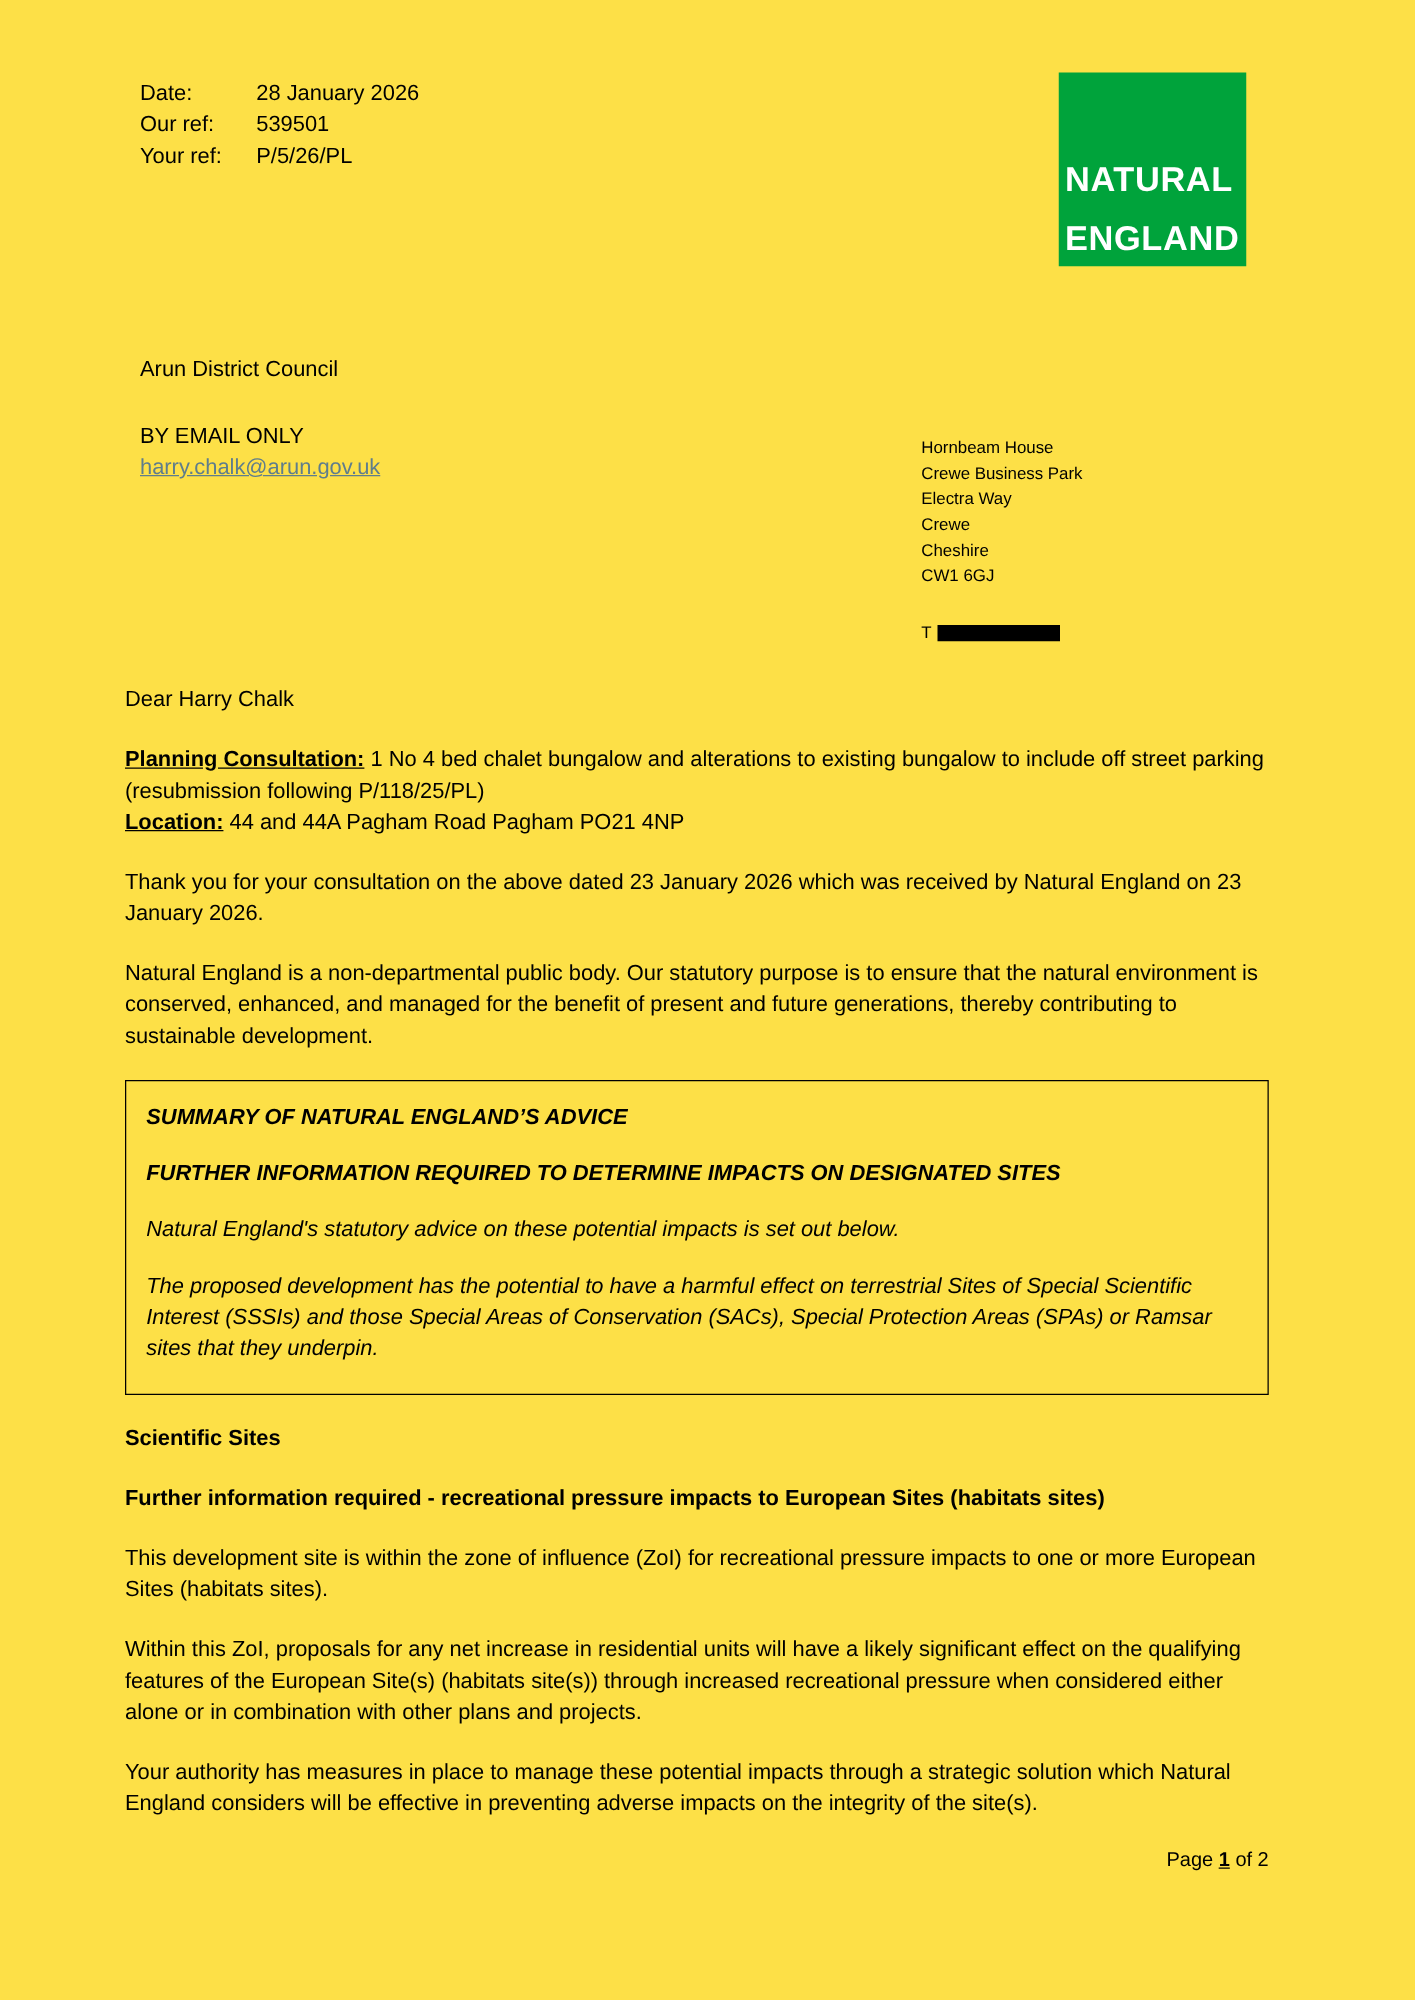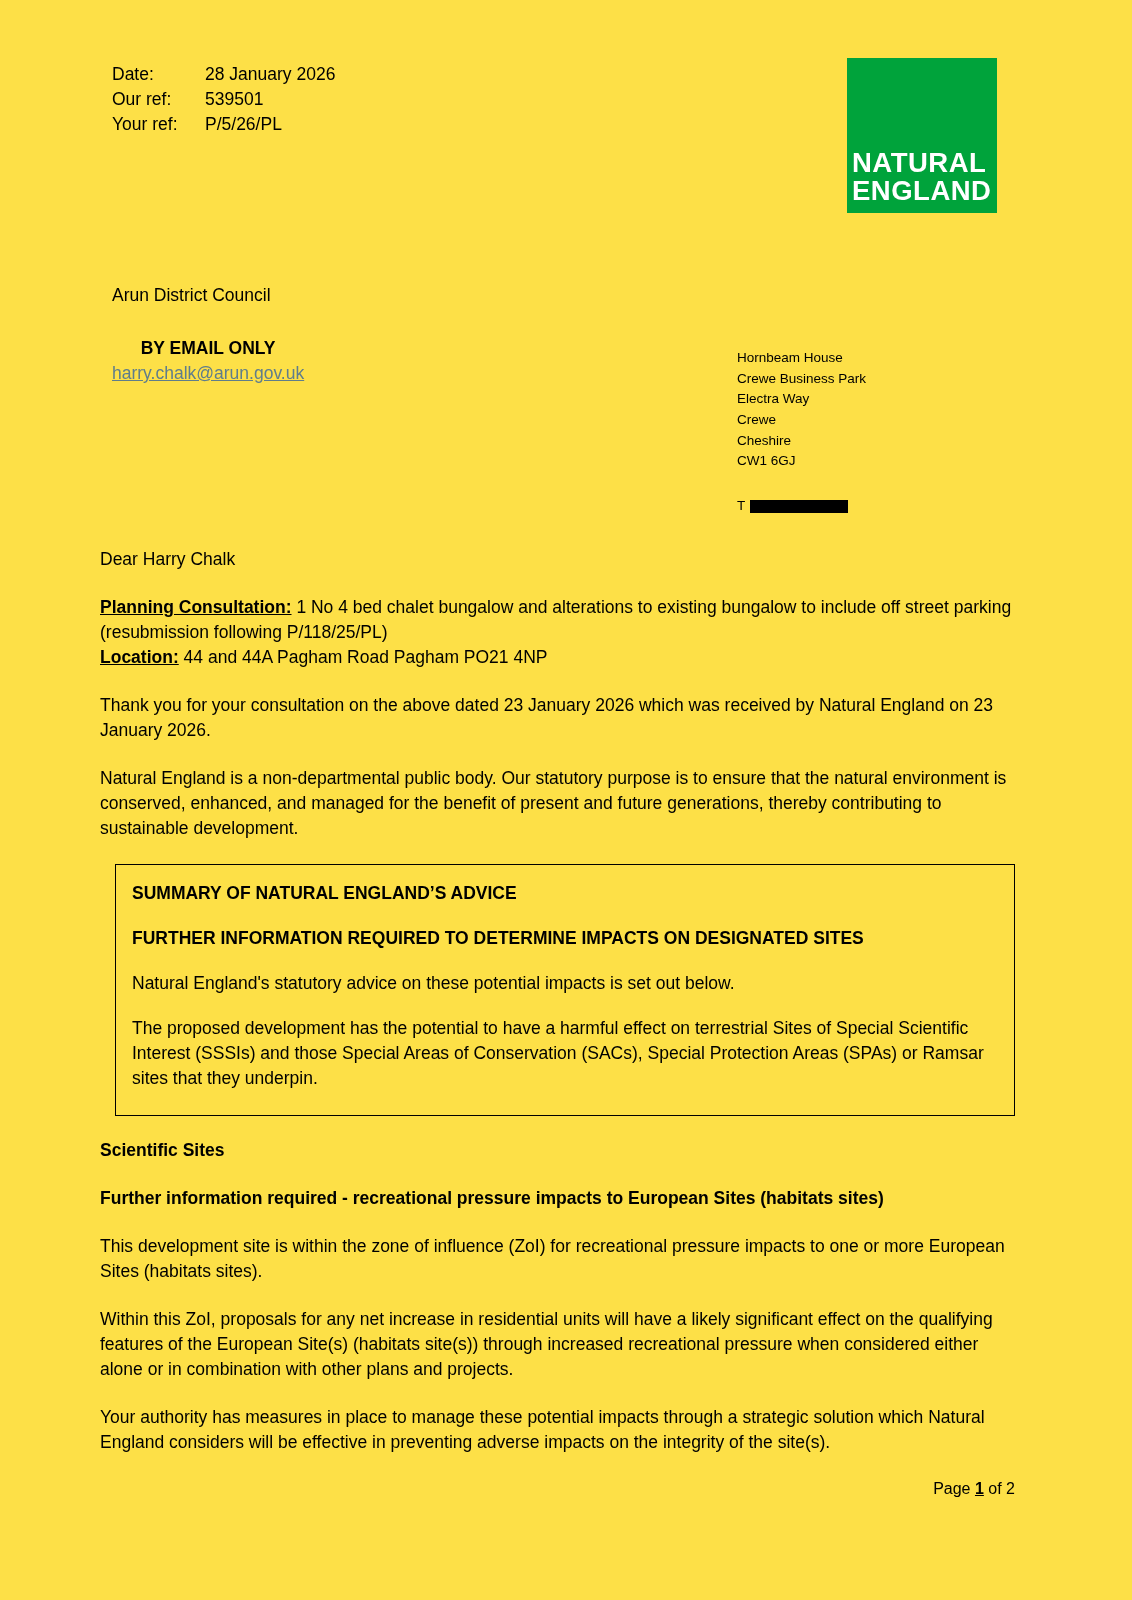--- a/index.html
+++ b/index.html
@@ -14,38 +14,39 @@
   
   .header-row { display:flex; justify-content:space-between; align-items:flex-start; }
   .meta { margin-left:12px; margin-top:4px; }
   .meta-row { display:flex; }
   .meta-label { width:93px; flex:0 0 auto; }
   .logo {
     width:150px; height:155px; margin-right:18px;
     color:#ffffff; display:flex; flex-direction:column; justify-content:flex-end;
     padding:6px 5px 8px 5px; font-weight:bold; font-size:27.5px; line-height:1.02;
     letter-spacing:0.5px;
+    gap:19px;
   }
   
   .recipient { margin-left:12px; margin-top:70px; }
   
   .contact-row { display:flex; justify-content:space-between; margin-top:28px; }
   .email-block { margin-left:12px; }
-  .by-email { font-weight:bold;text-align:center; }
+  .by-email { font-weight:normal; }
   .email-link { color:#5f7d8c; text-decoration:underline; }
   .sender-col { width:180px; margin-right:98px; padding-top:12px; font-size:13.5px; line-height:1.53; }
   .phone-row { margin-top:24px; display:flex; align-items:center; }
   .redaction { display:inline-block; width:98px; height:13px; background:#000; margin-left:5px; }
   
   .body-text { margin-top:30px; }
   .para { margin-bottom:23px; }
   .bold { font-weight:bold;text-decoration:underline; }
   
   .summary-box {
-    border:1.6px solid #000; padding:16px 14px 4px 16px; margin:8px 0 20px 15px;
+    border:1.6px solid #000; padding:16px 14px 4px 16px; margin:8px 0 20px 0;font-style:italic;
   }
   .summary-box .para { margin-bottom:20px; }
   .box-heading { font-weight:bold; margin-bottom:20px; }
   .section-heading { font-weight:bold; margin:22px 0 23px 0; }
   .sub-heading { font-weight:bold; margin-bottom:23px; }
   
   .footer { margin-top:auto; text-align:right; font-size:16px; }
 </style>
 </head>
 <body>

